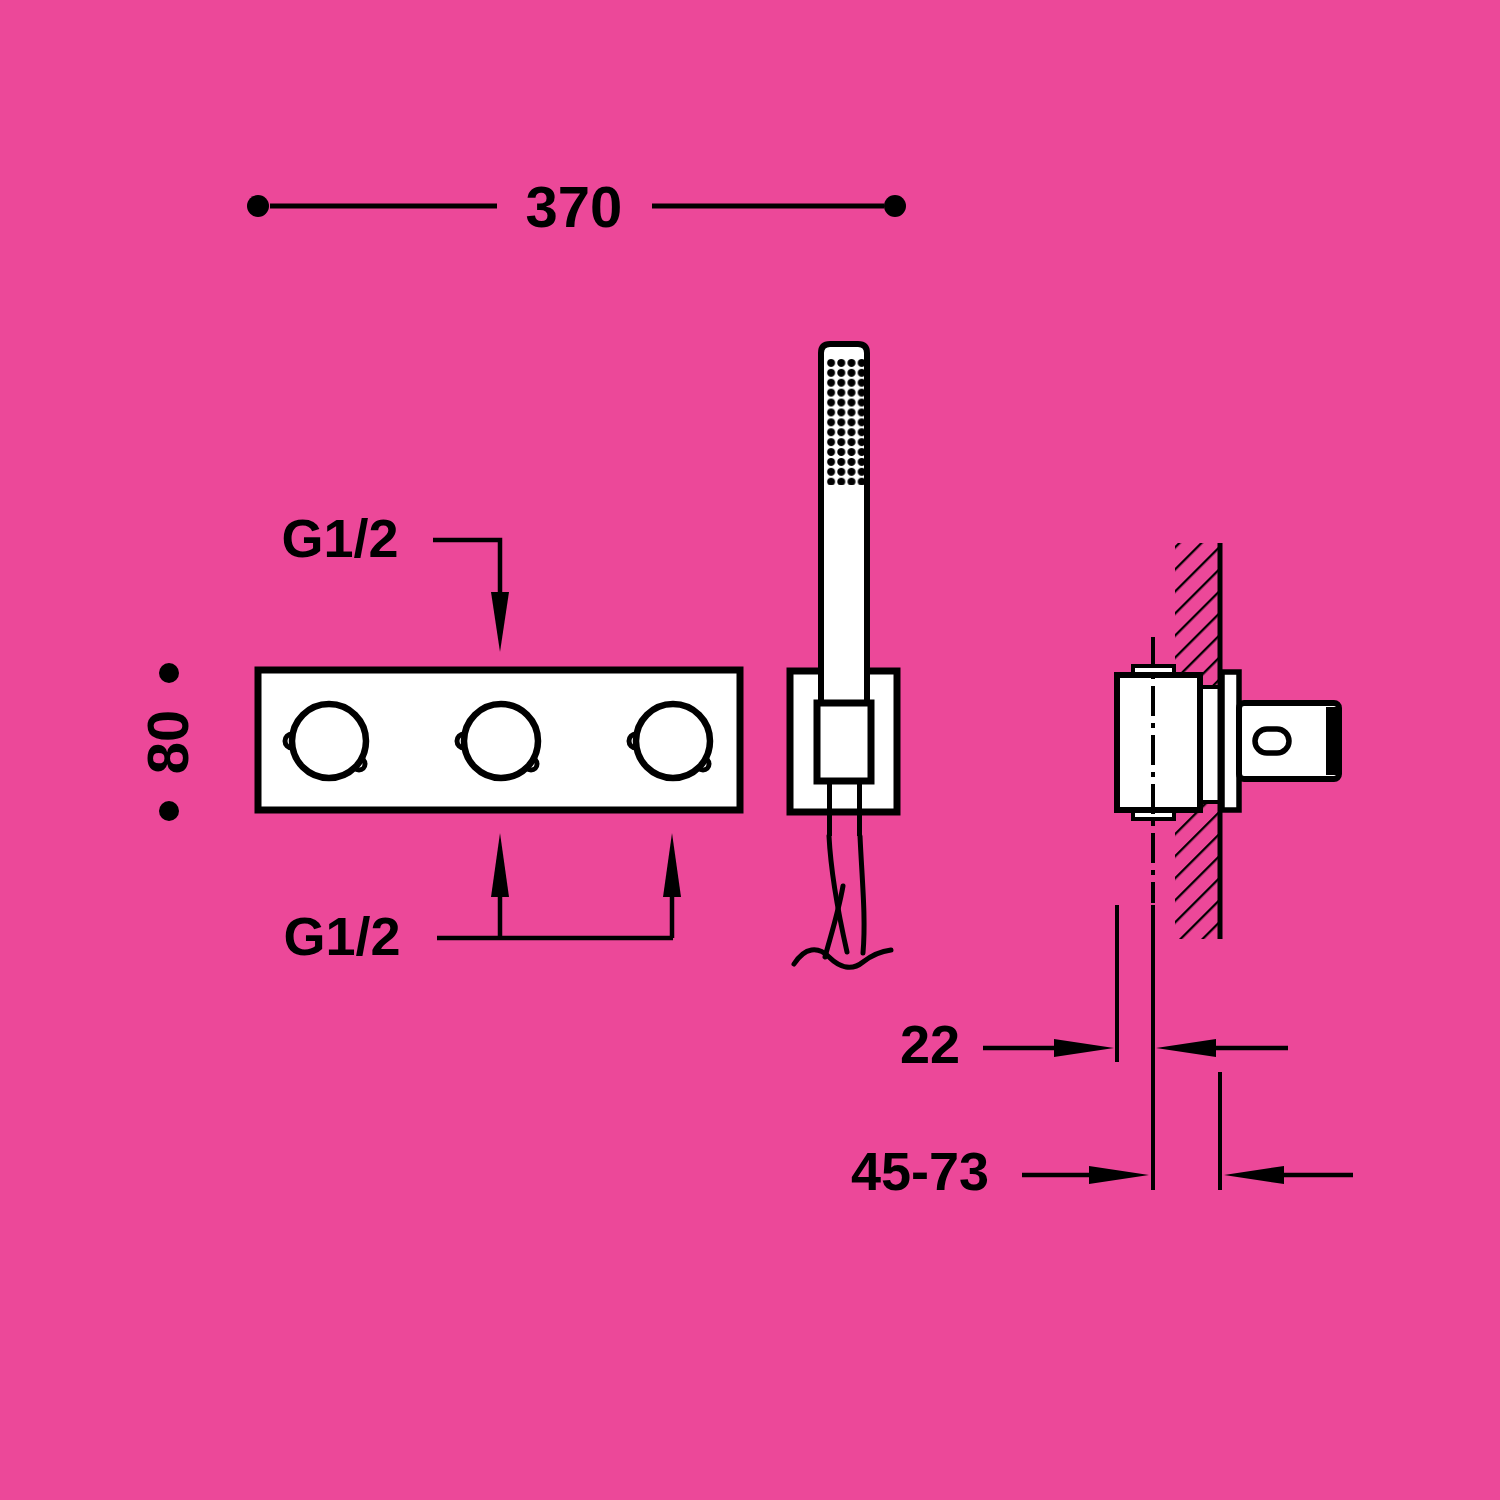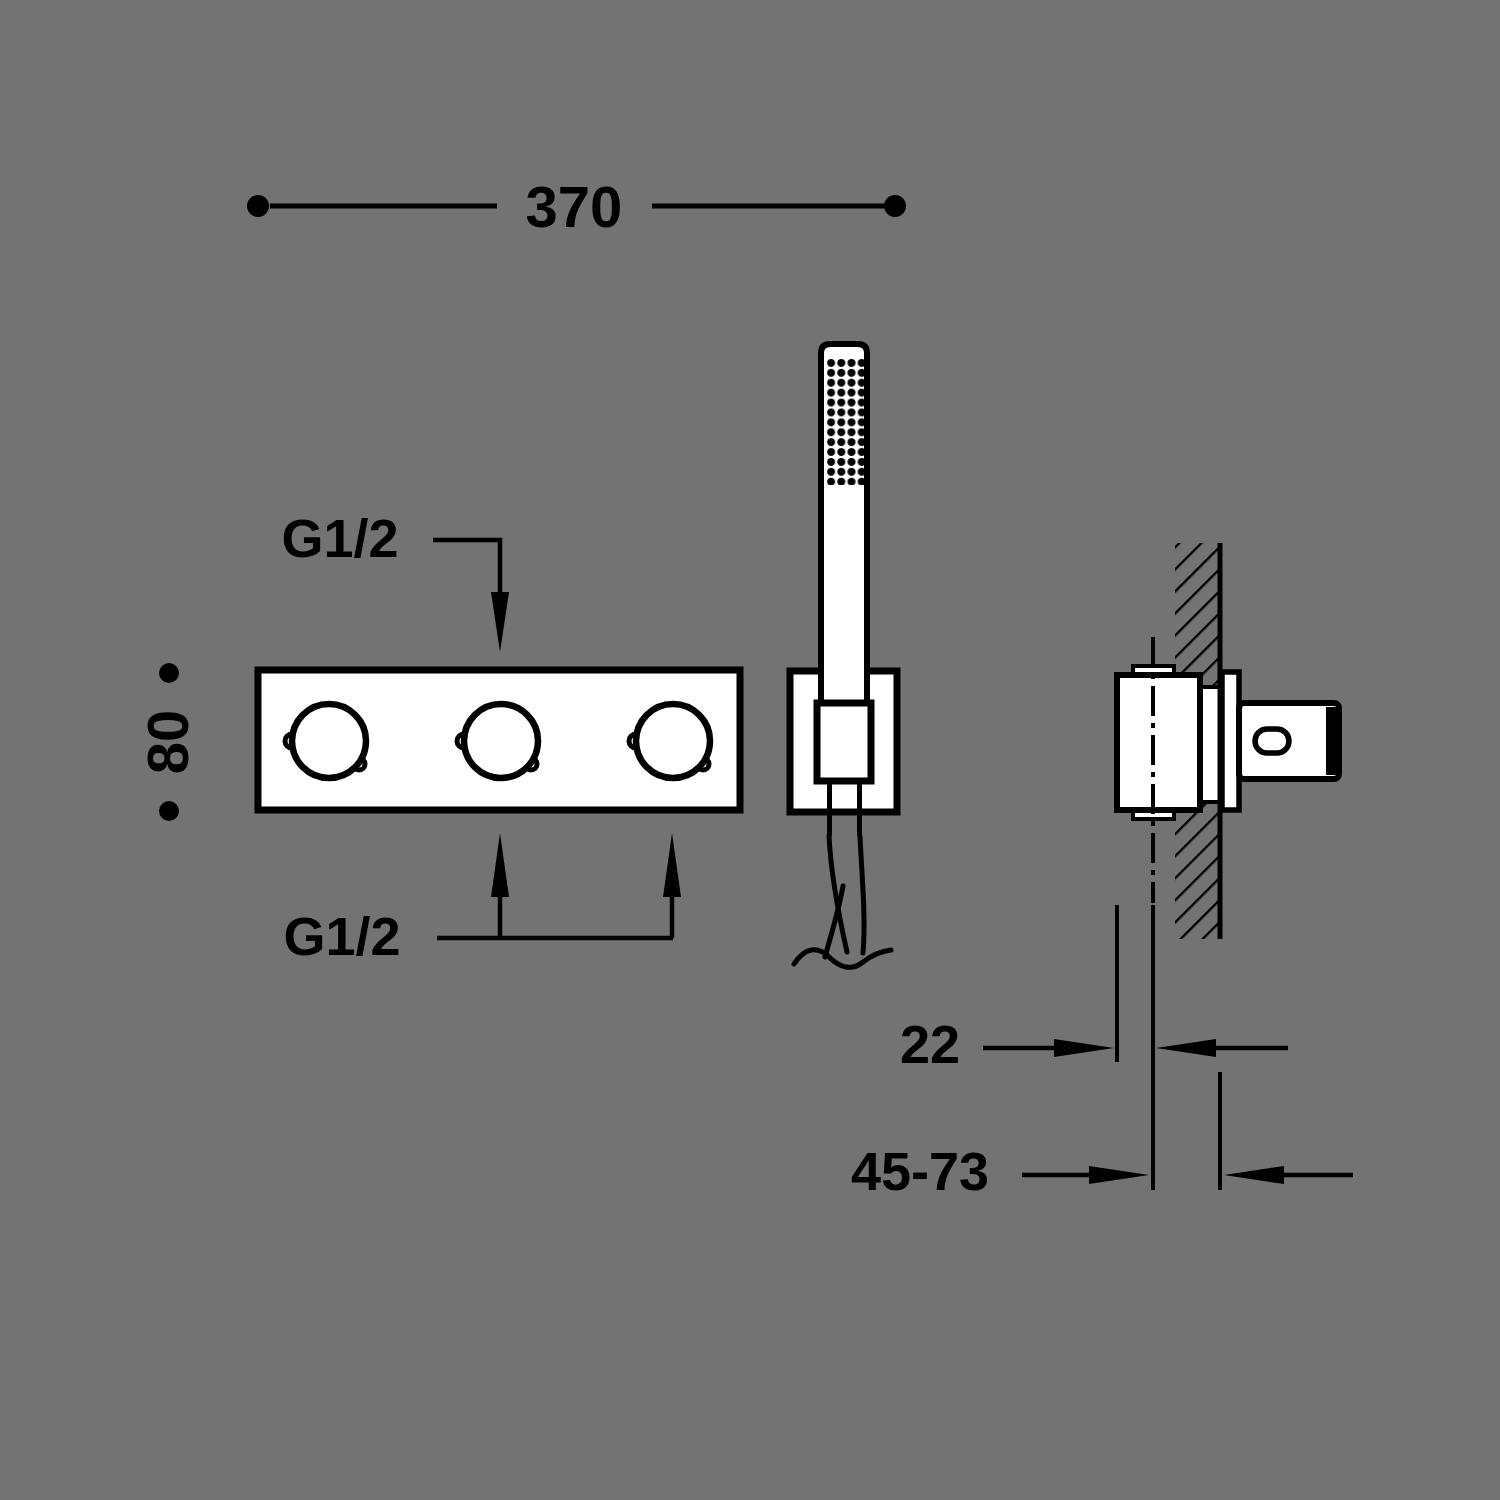--- a/index.html
+++ b/index.html
@@ -1,20 +1,20 @@
 <!DOCTYPE html>
 <html><head>
 <meta charset="utf-8">
 <style>
   html, body { margin: 0; padding: 0; background: #ffffff; }
   .canvas {
     position: relative;
     width: 1500px;
     height: 1500px;
-    background: #737373;
+    background: #ec4899;
     font-family: "Liberation Sans", sans-serif;
     text-align: right;
   }
   svg text {
     font-family: "Liberation Sans", sans-serif;
     font-weight: bold;
     fill: #000000;
   }
   .dim-text  { font-size: 58px; }
   .dim-text-sm { font-size: 54px; }

